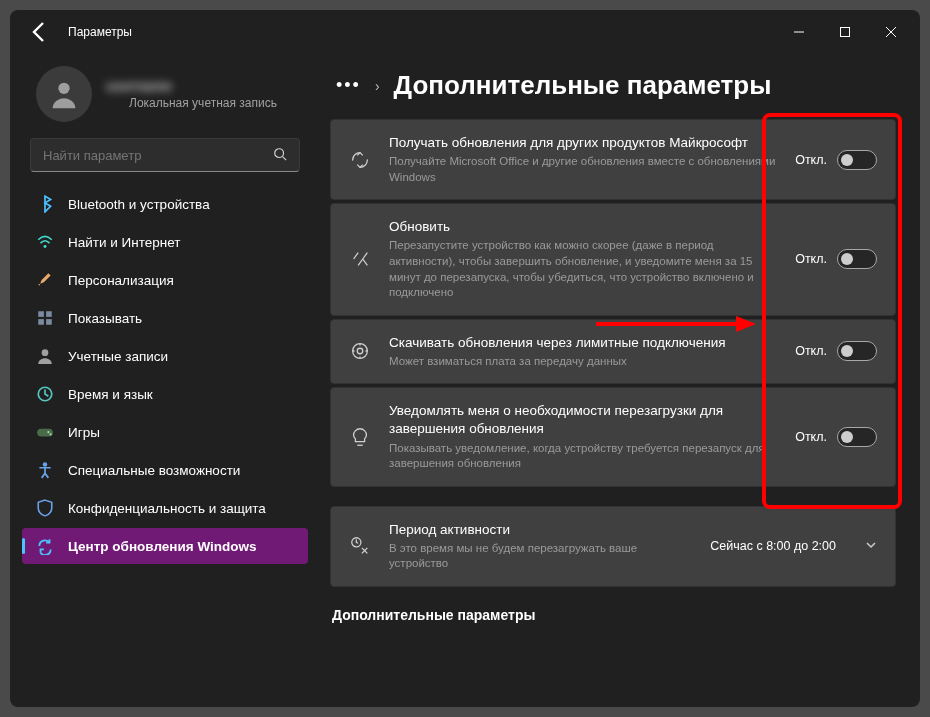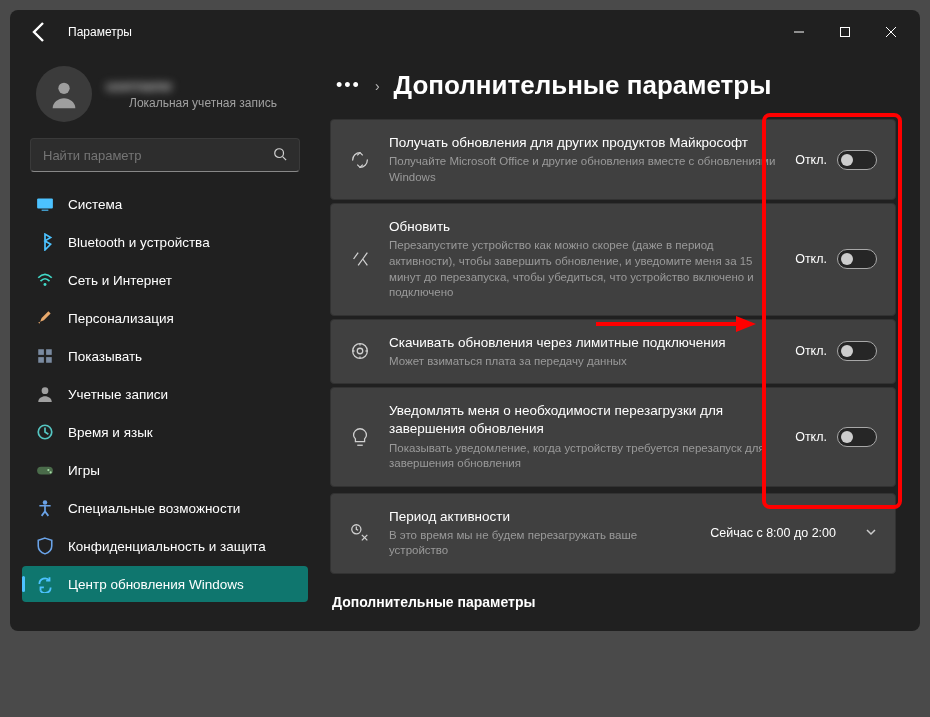--- a/index.html
+++ b/index.html
@@ -1,18 +1,18 @@
 <!DOCTYPE html>
 <html><head>
 <meta charset="utf-8">
 <style>
   * { box-sizing: border-box; margin: 0; padding: 0; font-family: "Segoe UI", Arial, sans-serif; }
   body { background: #4a4a4a; width: 930px; height: 717px; overflow: hidden; }
   .window {
-    position: absolute; top: 10px; left: 10px; width: 910px; height: 621px;
+    position: absolute; top: 10px; left: 10px; width: 910px; height: 697px;
     background: #202020; border-radius: 8px; overflow: hidden;
     display: flex; flex-direction: column; color: #ffffff;
   }
   .titlebar { height: 44px; display: flex; align-items: center; padding: 0 6px 0 18px; }
   .titlebar .back { width: 24px; height:24px; display:flex; align-items:center; justify-content:center; color:#fff; font-size:16px; cursor:pointer; }
   .titlebar .title { margin-left: 16px; font-size: 12px; }
   .titlebar .spacer { flex:1; }
   .win-btn { width: 46px; height: 32px; display:flex; align-items:center; justify-content:center; color:#fff; }
   .win-btn svg { width:10px; height:10px; }
   .body { flex:1; display:flex; overflow:hidden; }
@@ -22,21 +22,21 @@
   .profile { display:flex; align-items:center; padding: 6px 18px 10px 18px; gap:14px;}
   .avatar { width:56px; height:56px; border-radius:50%; background:#3b3b3b; display:flex; align-items:center; justify-content:center;}
   .avatar svg { width:34px; height:34px; fill:#9e9e9e;}
   .profile .pname { font-size:14px; font-weight:600; filter: blur(4px); color:#bdbdbd;}
   .profile .ptype { font-size:12px; color:#a0a0a0; margin-top:2px;margin-left:23px;}
   .search { margin: 6px 12px 14px 12px; height:34px; background:#2d2d2d; border:1px solid #3a3a3a; border-radius:4px; display:flex; align-items:center; padding:0 12px; border-bottom: 1px solid #888; gap: 8px;}
   .search input { flex:1; background:transparent; border:none; outline:none; color:#ccc; font-size:13px;}
   .search .sicon { color:#cfcfcf; font-size:14px;}
   .nav { display:flex; flex-direction:column; gap:2px; padding: 0 4px;}
   .nav-item { display:flex; align-items:center; height:36px; padding:0 14px; border-radius:4px; gap:14px; font-size:13.5px; cursor:pointer;}
-  .nav-item.active { background:#0f766e; position:relative;}
+  .nav-item.active { background:#701a75; position:relative;font-weight:bold;}
   .nav-item.active::before { content:""; position:absolute; left:0; top:10px; bottom:10px; width:3px; background:#4cc2ff; border-radius:2px;}
   .nav-ico { width:18px; height:18px; display:flex; align-items:center; justify-content:center; font-size:14px;}
 
   
   .main { flex:1; padding: 16px 24px 0 10px; overflow:hidden;}
   .crumb { display:flex; align-items:center; gap:14px; margin-bottom:18px; padding-left:6px;}
   .crumb .dots { font-size:18px; letter-spacing:2px; color:#fff;}
   .crumb .chev { font-size:14px; color:#bbb;}
   .crumb h1 { font-size:26px; font-weight:600;}
   .cards { display:flex; flex-direction:column; gap:3px; position:relative;}
@@ -110,42 +110,33 @@
           <svg width="14" height="14" viewBox="0 0 16 16">
               <circle cx="7" cy="7" r="5" stroke="#cfcfcf" fill="none" stroke-width="1.4"></circle>
               <line x1="11" y1="11" x2="15" y2="15" stroke="#cfcfcf" stroke-width="1.4"></line>
             </svg>
         </span>
       </div>
       <div class="nav" id="nav">
           <div class="nav-item">
             <span class="nav-ico">
               <svg viewBox="0 0 16 16">
-                <rect x="1" y="3" width="14" height="9" rx="1" fill="#4cc2ff"></rect>
-                <rect x="5" y="13" width="6" height="1" fill="#4cc2ff"></rect>
-              </svg>
-            </span>
-            <span>Система</span>
-          </div>
-          <div class="nav-item">
-            <span class="nav-ico">
-              <svg viewBox="0 0 16 16">
                 <path d="M8 1v14l5-5-5-3 5-3-5-3z" fill="none" stroke="#4cc2ff" stroke-width="1.5"></path>
               </svg>
             </span>
             <span>Bluetooth и устройства</span>
           </div>
           <div class="nav-item">
             <span class="nav-ico">
               <svg viewBox="0 0 16 16">
                 <path d="M2 6c4-4 8-4 12 0M4 9c3-3 5-3 8 0" stroke="#41d9c8" fill="none" stroke-width="1.5"></path>
                 <circle cx="8" cy="12" r="1.3" fill="#41d9c8"></circle>
               </svg>
             </span>
-            <span>Сеть и Интернет</span>
+            <span>Найти и Интернет</span>
           </div>
           <div class="nav-item">
             <span class="nav-ico">
               <svg viewBox="0 0 16 16">
                 <path d="M3 13l2-5 6-6 2 2-6 6-5 2z" fill="#e8a86b"></path>
               </svg>
             </span>
             <span>Персонализация</span>
           </div>
           <div class="nav-item">
@@ -281,21 +272,21 @@
             </div>
             <div class="card-text">
               <div class="ct">Уведомлять меня о необходимости перезагрузки для завершения обновления</div>
               <div class="cd">Показывать уведомление, когда устройству требуется перезапуск для завершения обновления</div>
             </div>
             <div class="toggle-wrap">
               <span class="toggle-label">Откл.</span>
               <div class="toggle-pill"></div>
             </div>
           </div>
-          <div class="card" style="margin-top: 3px;">
+          <div class="card" style="margin-top: 16px;">
             <div class="card-ico">
               <svg viewBox="0 0 24 24">
                 <circle cx="8" cy="8" r="5"></circle>
                 <path d="M8 5v3l2 1"></path>
                 <path d="M14 14l6 6M20 14l-6 6"></path>
               </svg>
             </div>
             <div class="card-text">
               <div class="ct">Период активности</div>
               <div class="cd">В это время мы не будем перезагружать ваше устройство</div>

